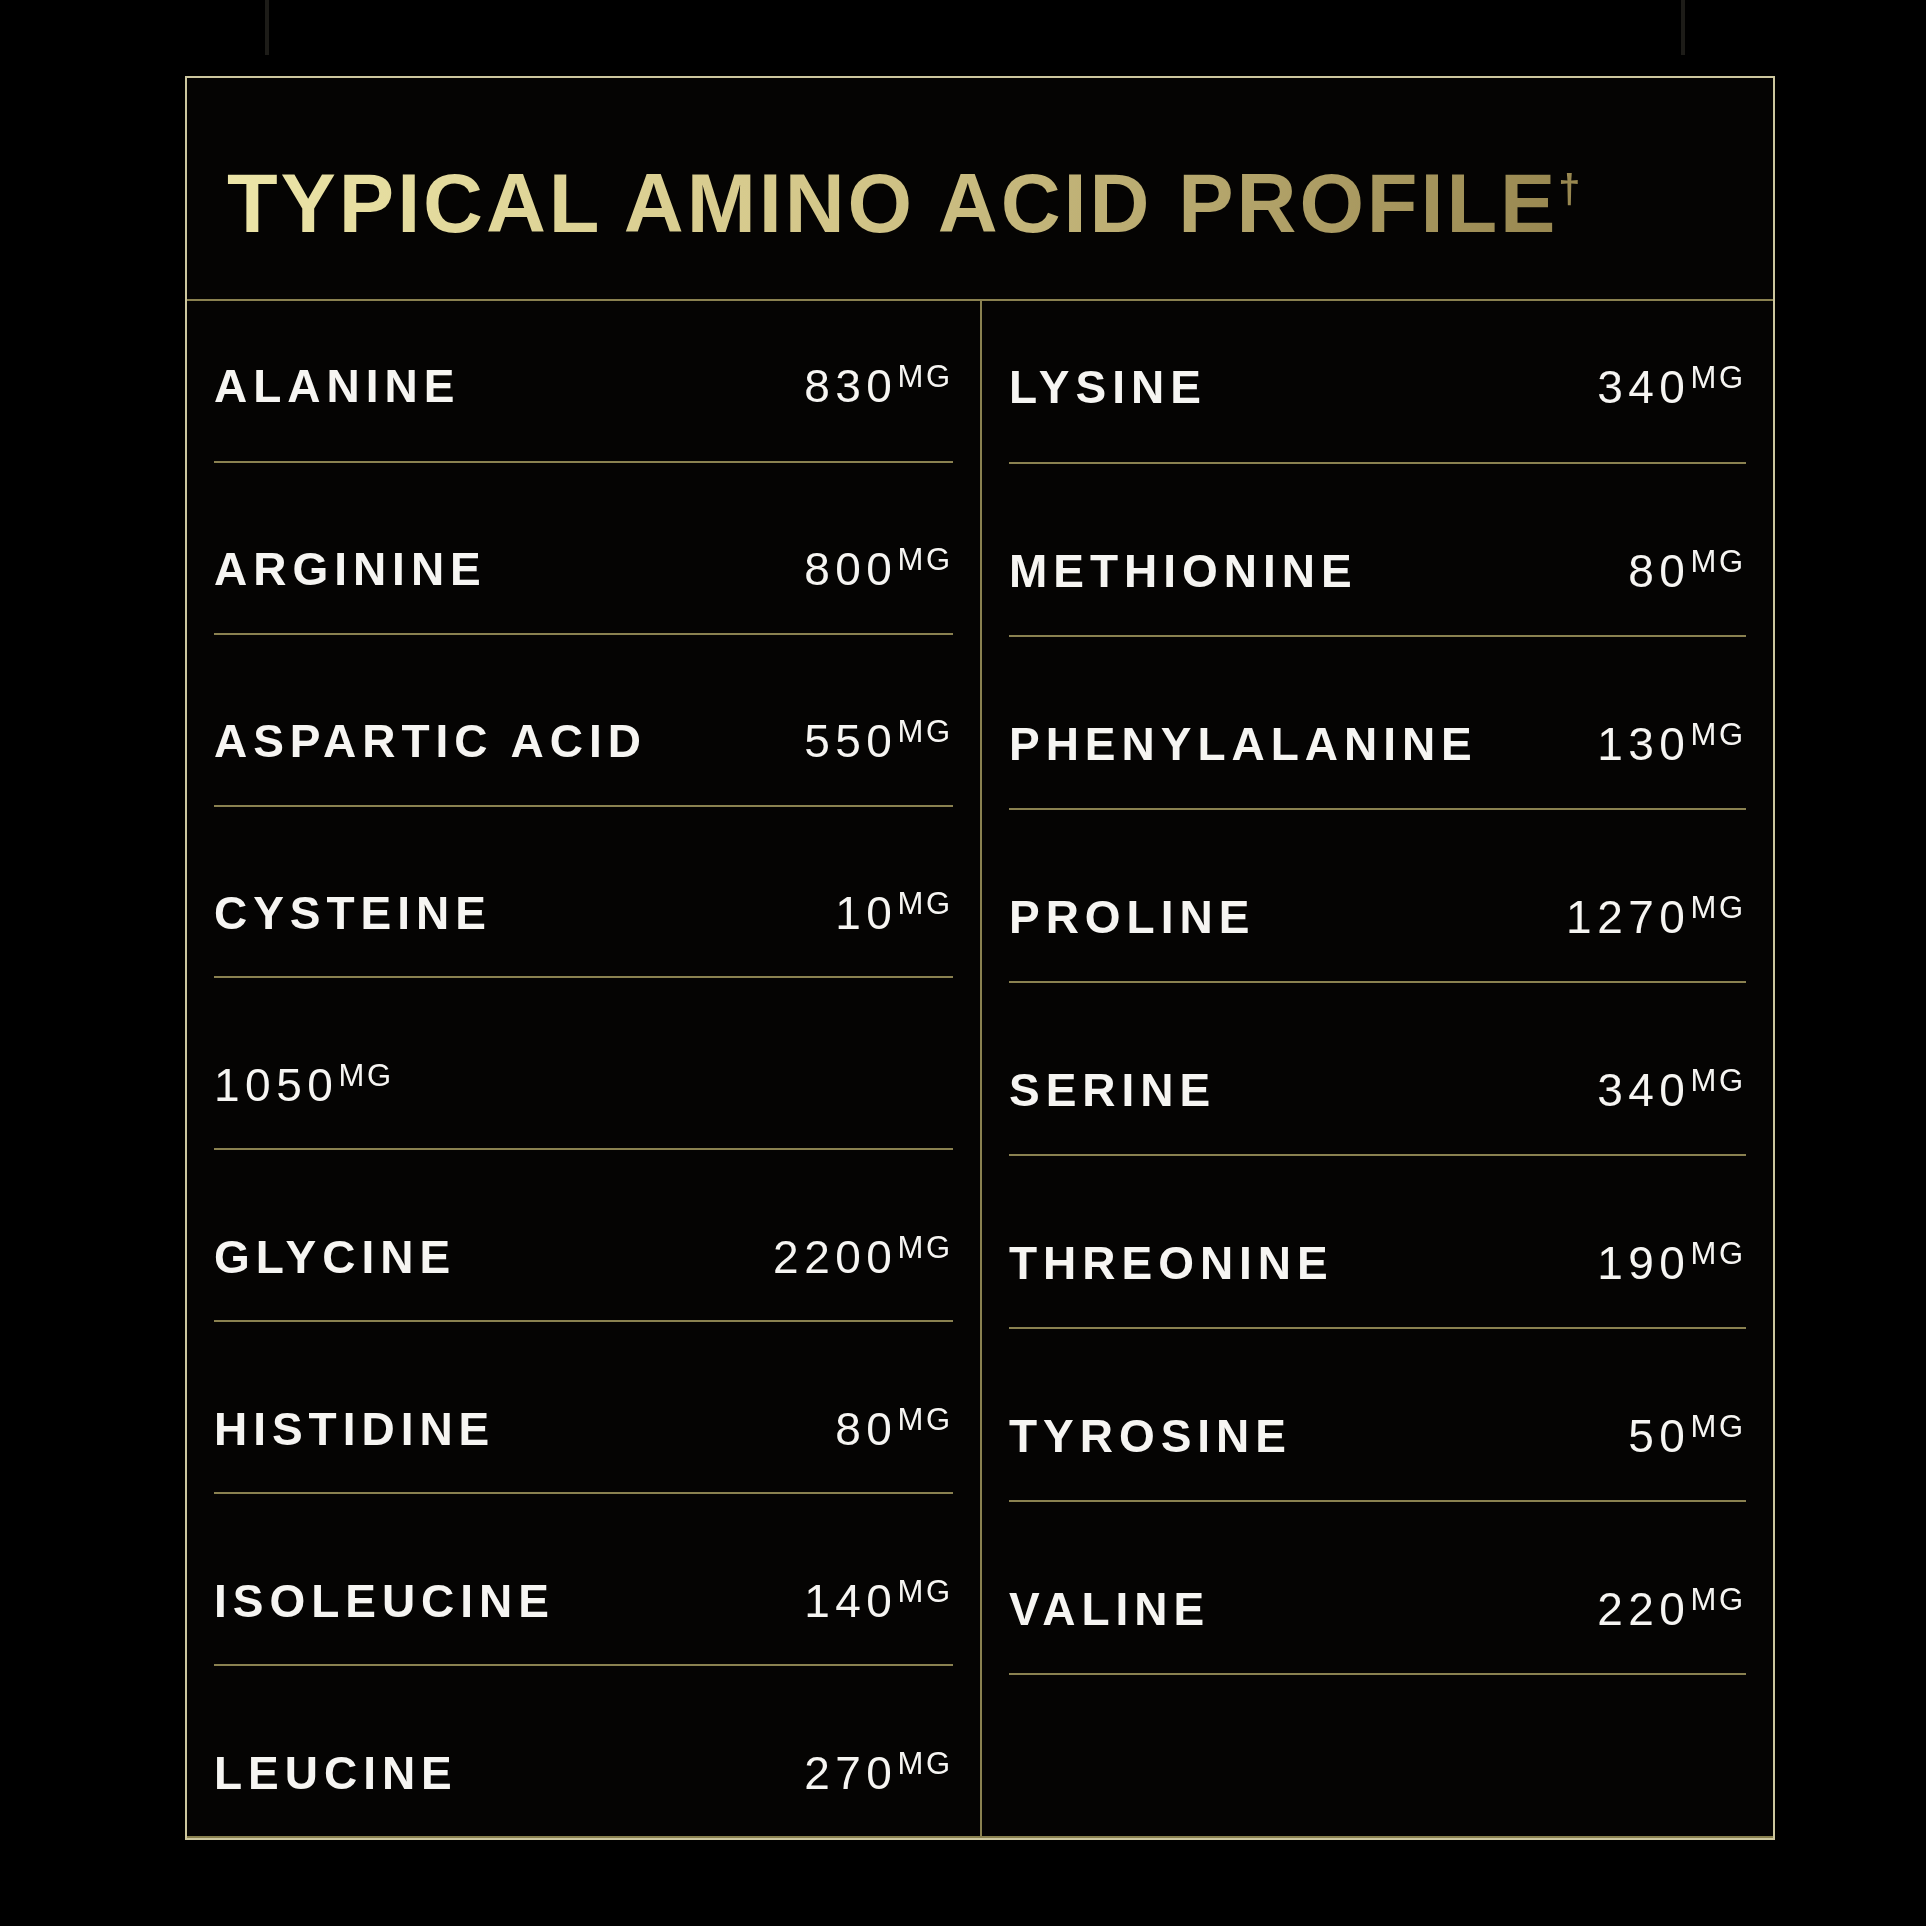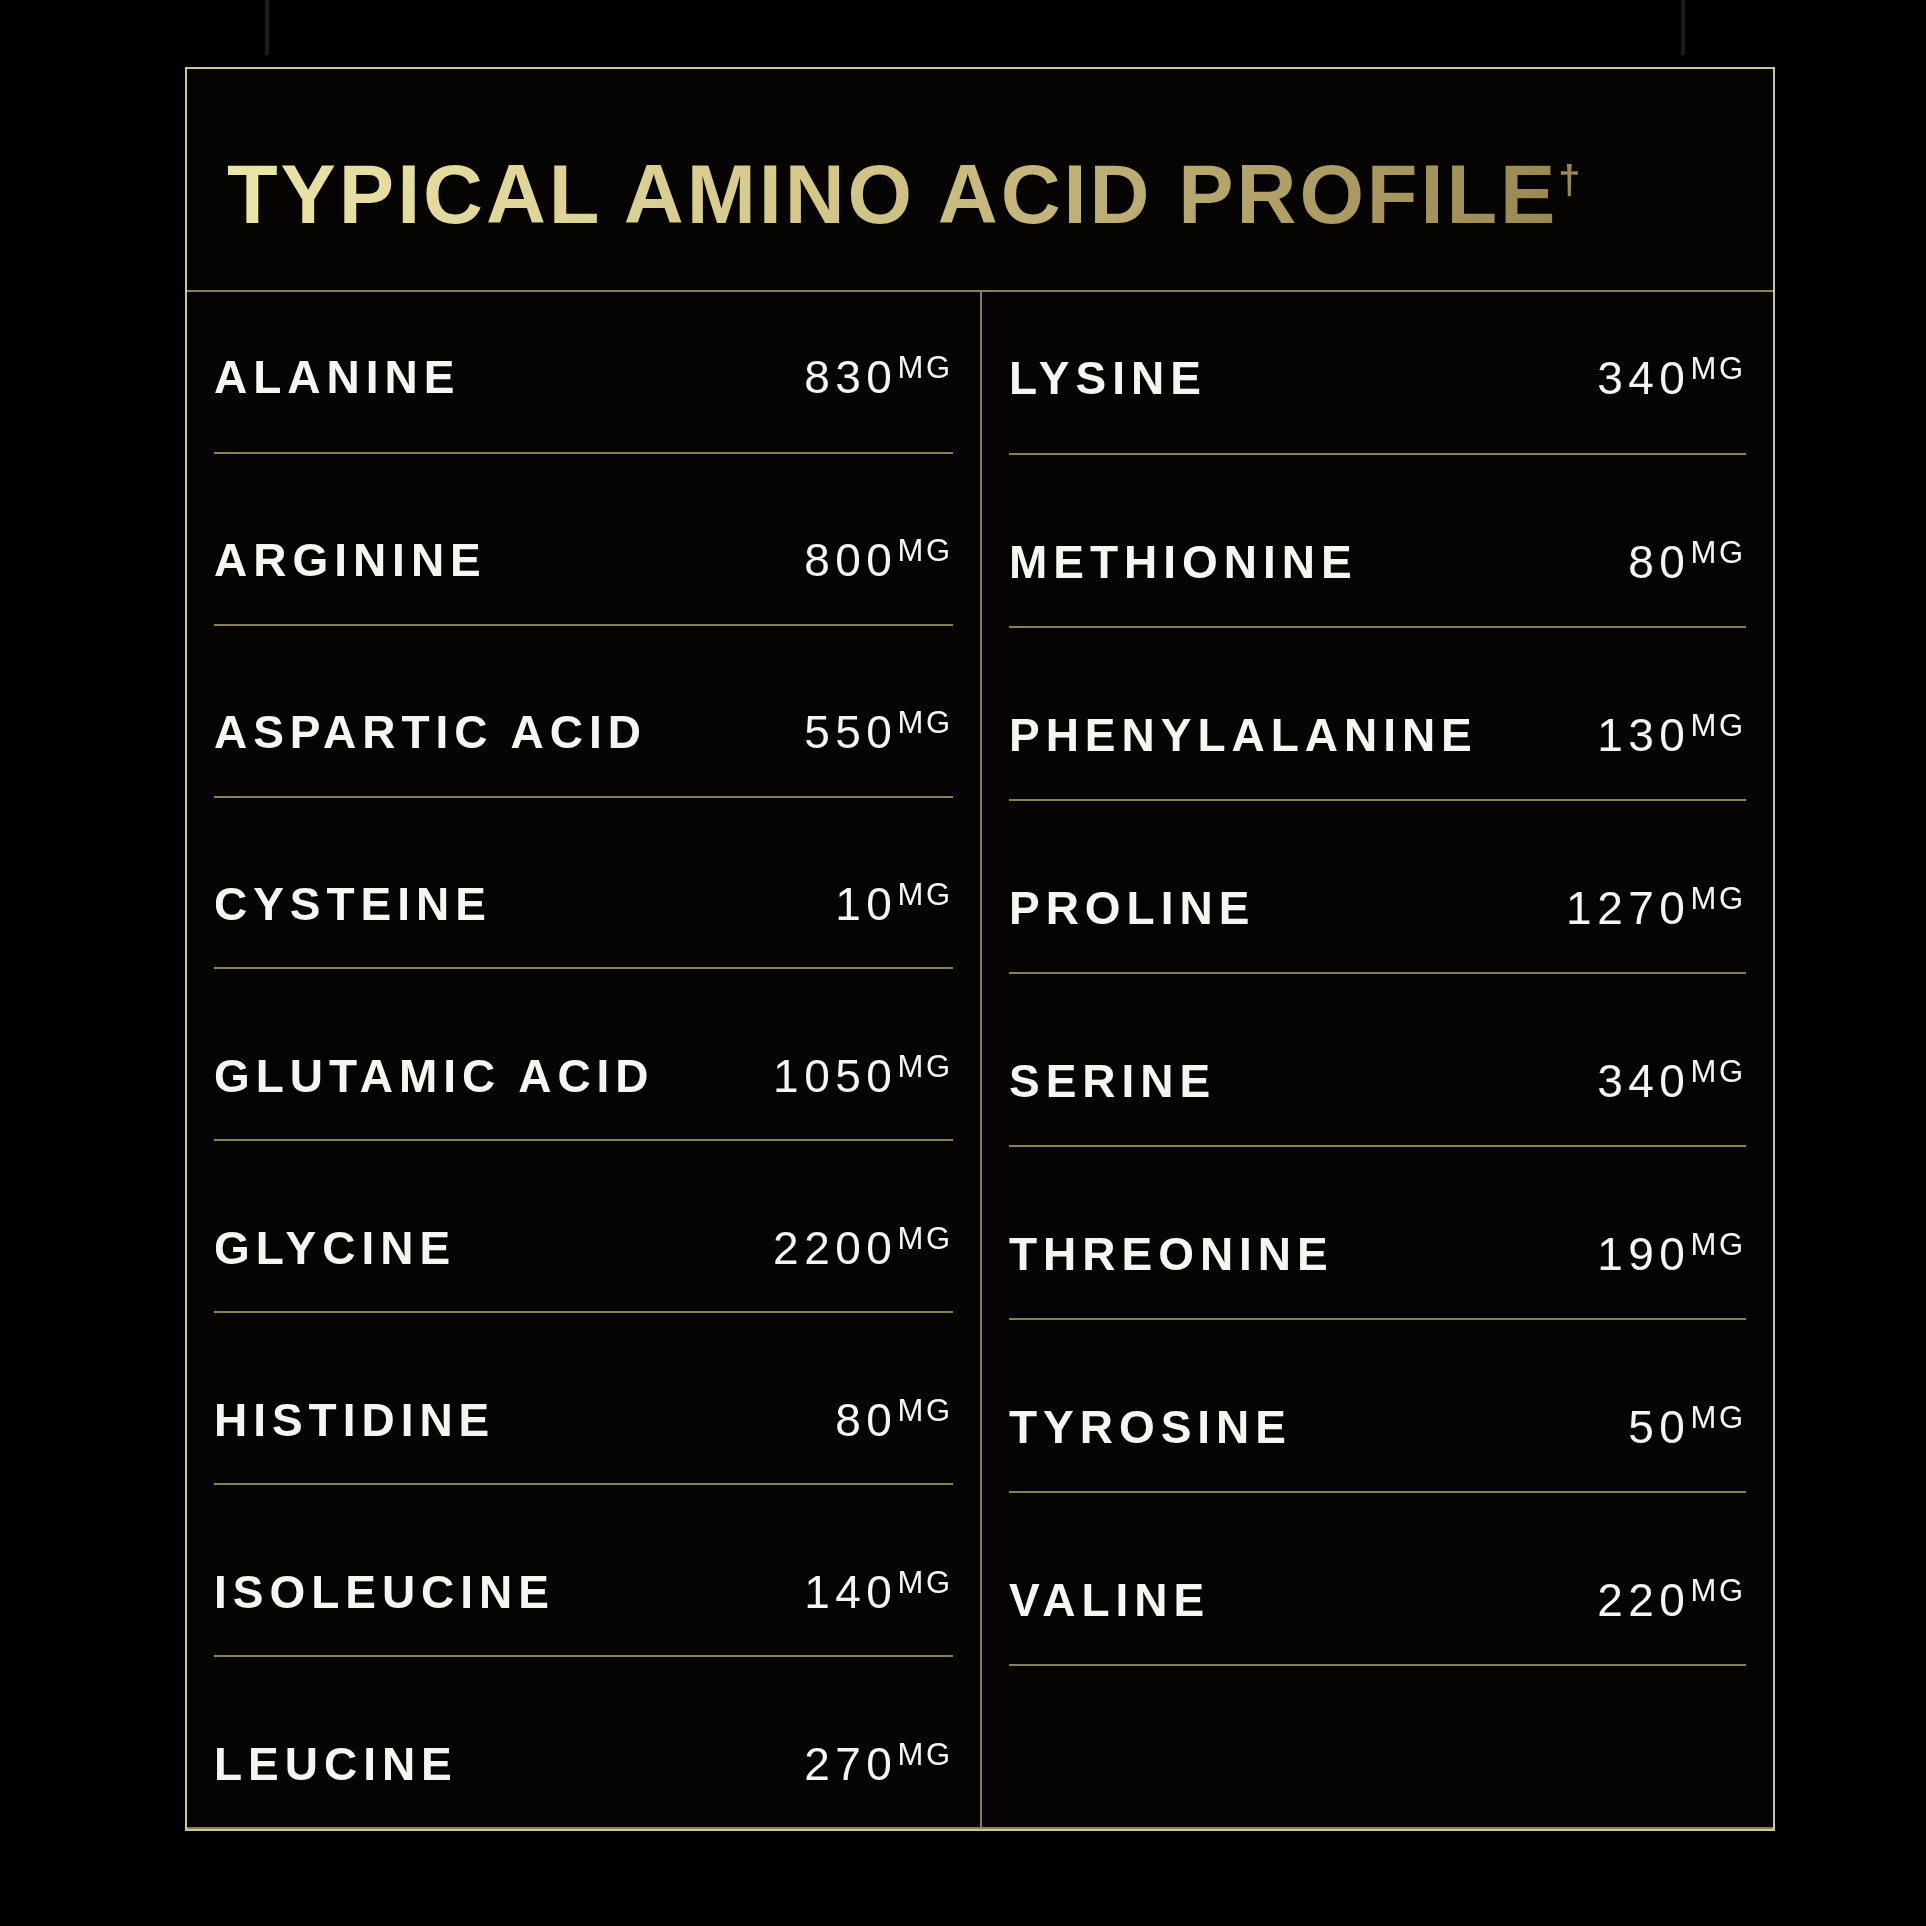--- a/index.html
+++ b/index.html
@@ -19,21 +19,21 @@
     font-family:"Liberation Sans", sans-serif;
     position:relative;
     overflow:hidden;
   }
   .stage{position:absolute;inset:0;background:var(--bg);}
   .tick{position:absolute;top:0;width:4px;height:55px;background:#1d1c18;}
   .tick.t-left{left:265px;}
   .tick.t-right{left:1681px;}
 
   .panel{
-    position:absolute;left:185px;top:67px;width:1590px;height:1764px;
+    position:absolute;left:185px;top:76px;width:1590px;height:1764px;
     background:var(--panel-bg);
     border:2px solid var(--border);
     display:flex;flex-direction:column;
   }
 
   .header{
     height:223px;flex:0 0 auto;
     border-bottom:2px solid var(--line);
     display:flex;align-items:center;
     padding:30px 36px 0 40px;
@@ -133,21 +133,20 @@
 
   <div class="row">
     <span class="amino-name">CYSTEINE</span>
     <span class="amino-value">
               <span class="num">10</span>
               <span class="unit">MG</span>
             </span>
   </div>
 
   <div class="row">
-    <span class="amino-name">GLUTAMIC ACID</span>
     <span class="amino-value">
               <span class="num">1050</span>
               <span class="unit">MG</span>
             </span>
   </div>
 
   <div class="row">
     <span class="amino-name">GLYCINE</span>
     <span class="amino-value">
               <span class="num">2200</span>

